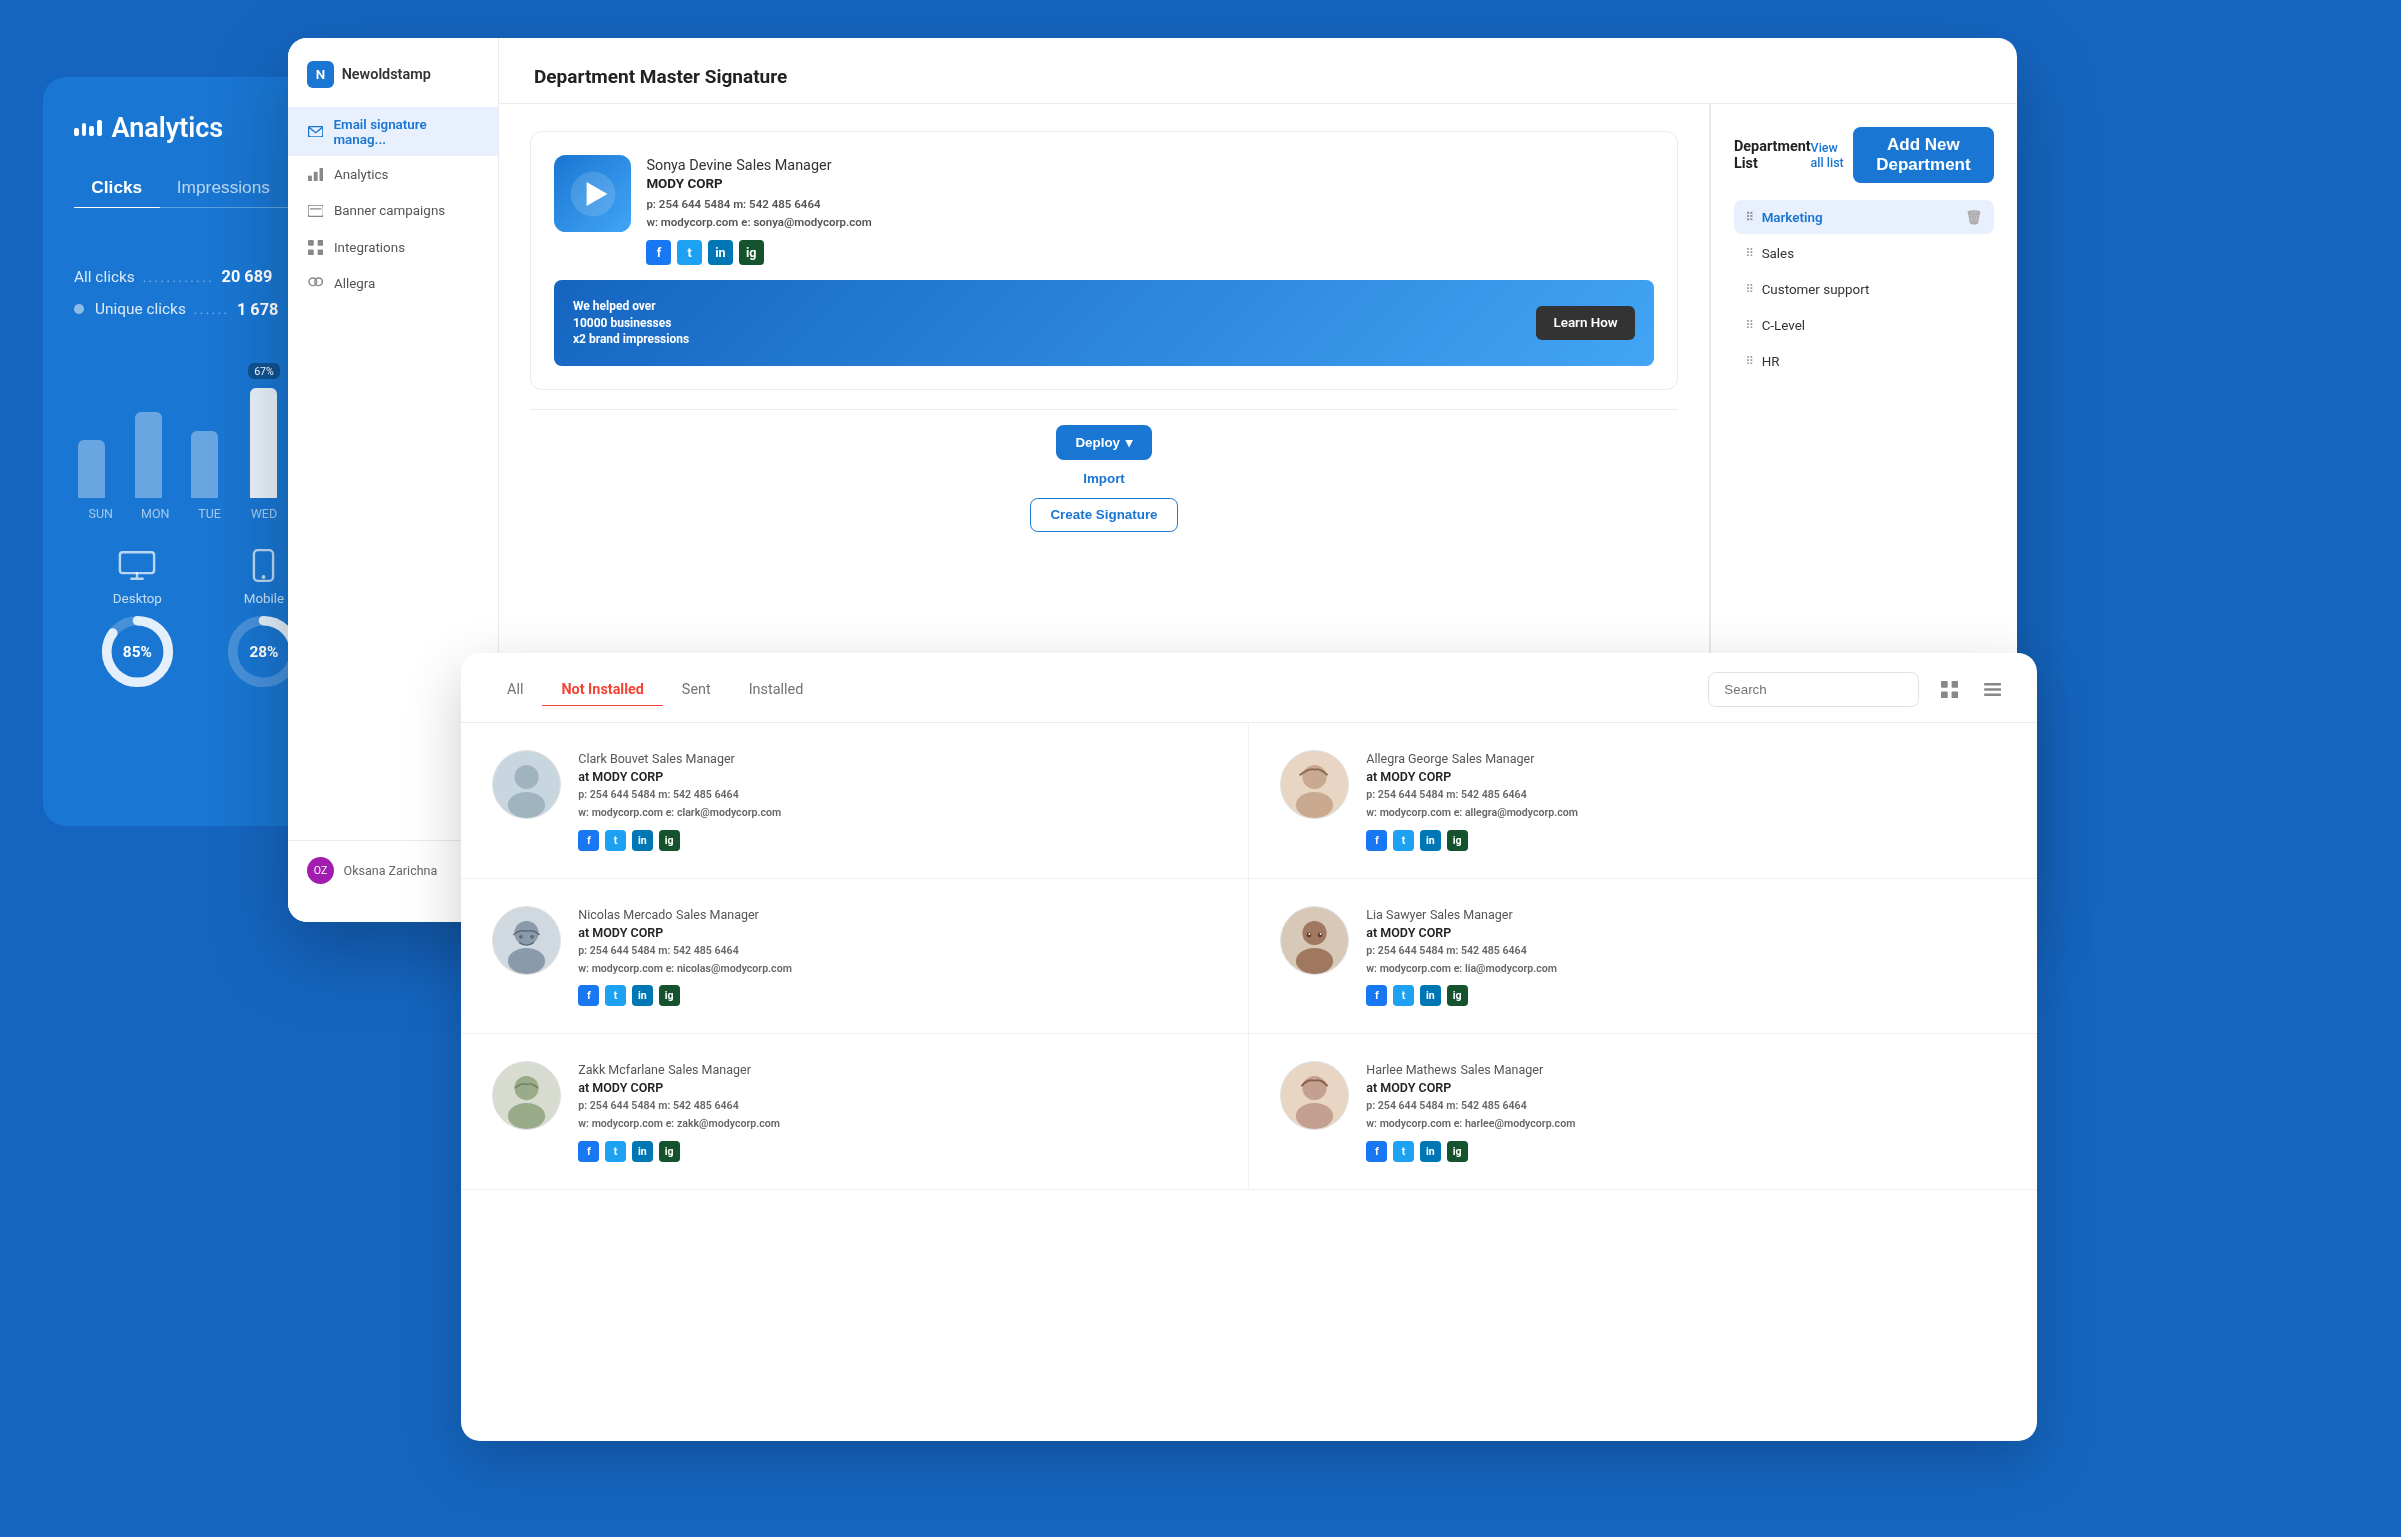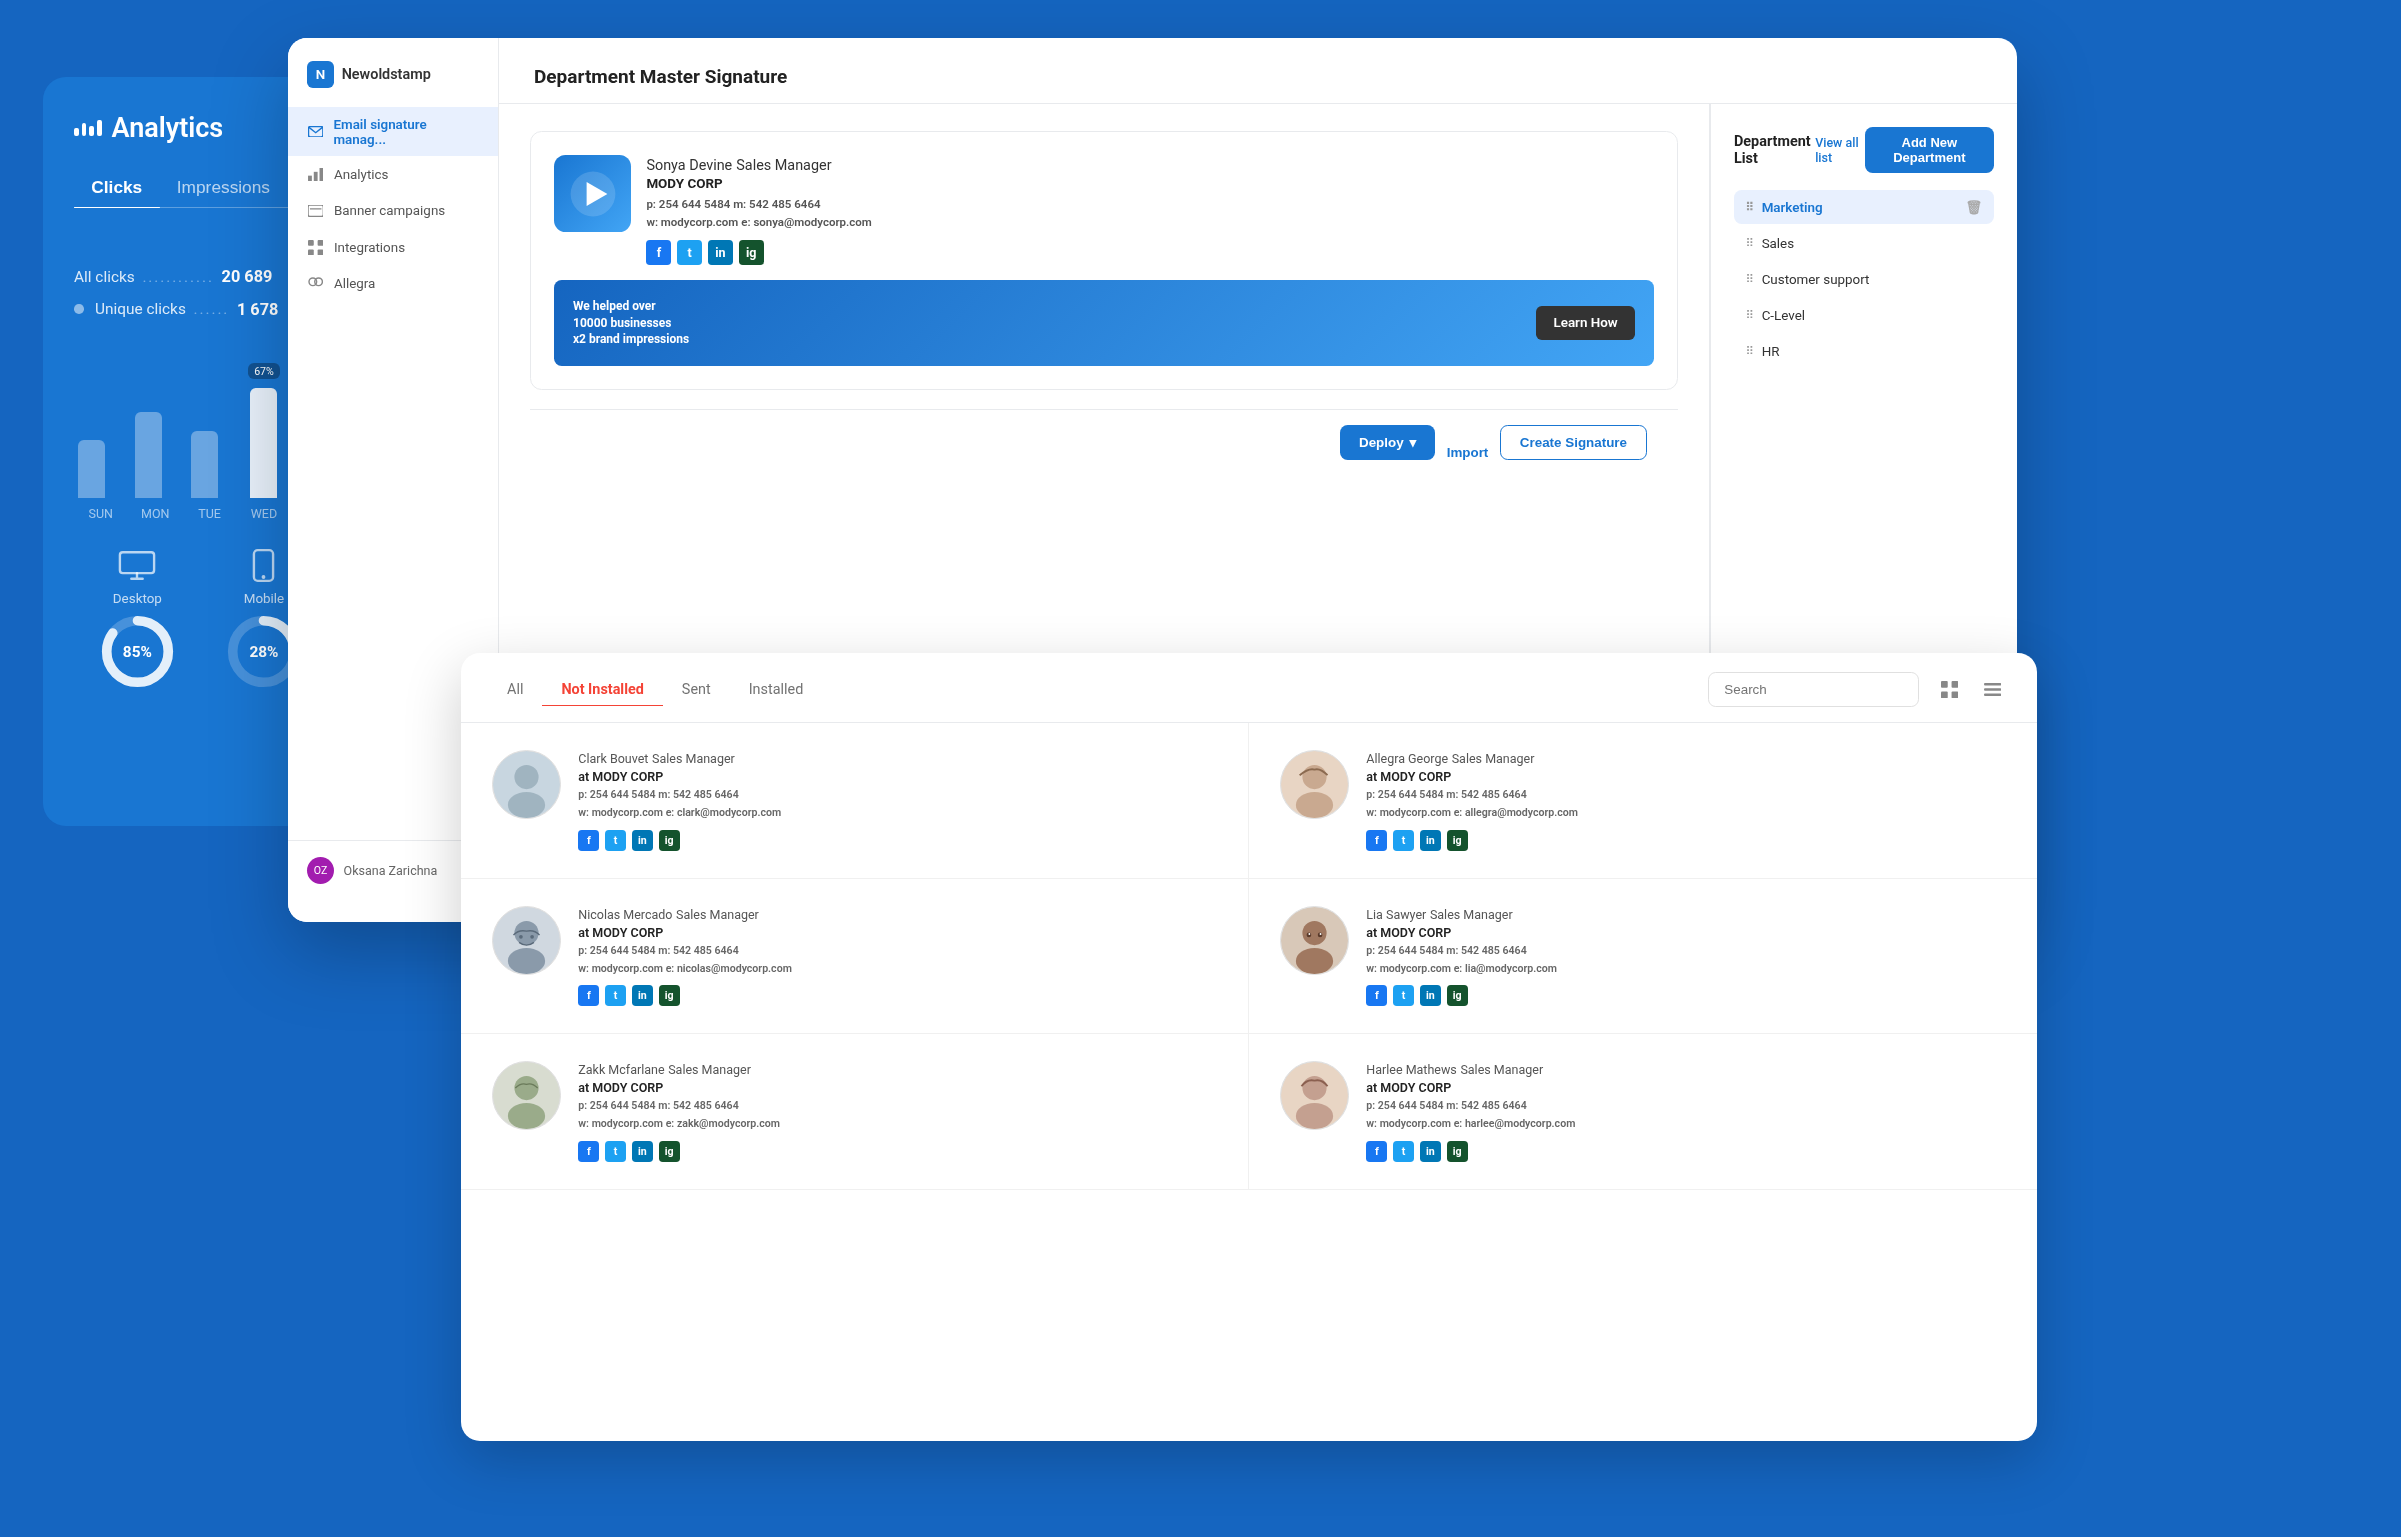--- a/index.html
+++ b/index.html
@@ -445,25 +445,26 @@
       padding: 9.6px 17.3px;
       border-radius: 5.8px;
       font-size: 13.4px;
       font-weight: 600;
       white-space: nowrap;
     }
 
     
     .action-bar {
       display: flex;
-      align-items: flex-end;
+      align-items: center;
       justify-content: flex-end;
       gap: 11.5px;
       padding: 15.4px 31px;
       border-top: 1px solid #e8eaed;
+      flex-direction: column;
     }
     .btn-deploy {
       background: #1976d2;
       color: white;
       border: none;
       border-radius: 7.7px;
       padding: 9.6px 19px;
       font-size: 13.4px;
       font-weight: 600;
       cursor: pointer;
@@ -513,21 +514,21 @@
       color: #1976d2;
       cursor: pointer;
       font-weight: 500;
     }
     .btn-add-dept {
       background: #1976d2;
       color: white;
       border: none;
       border-radius: 7.7px;
       padding: 7.7px 13.4px;
-      font-size: 13px;
+      font-size: 17px;
       font-weight: 600;
       cursor: pointer;
     }
     .dept-list-item {
       display: flex;
       align-items: center;
       gap: 7.7px;
       padding: 9.6px 11.5px;
       font-size: 13.4px;
       color: #333;

